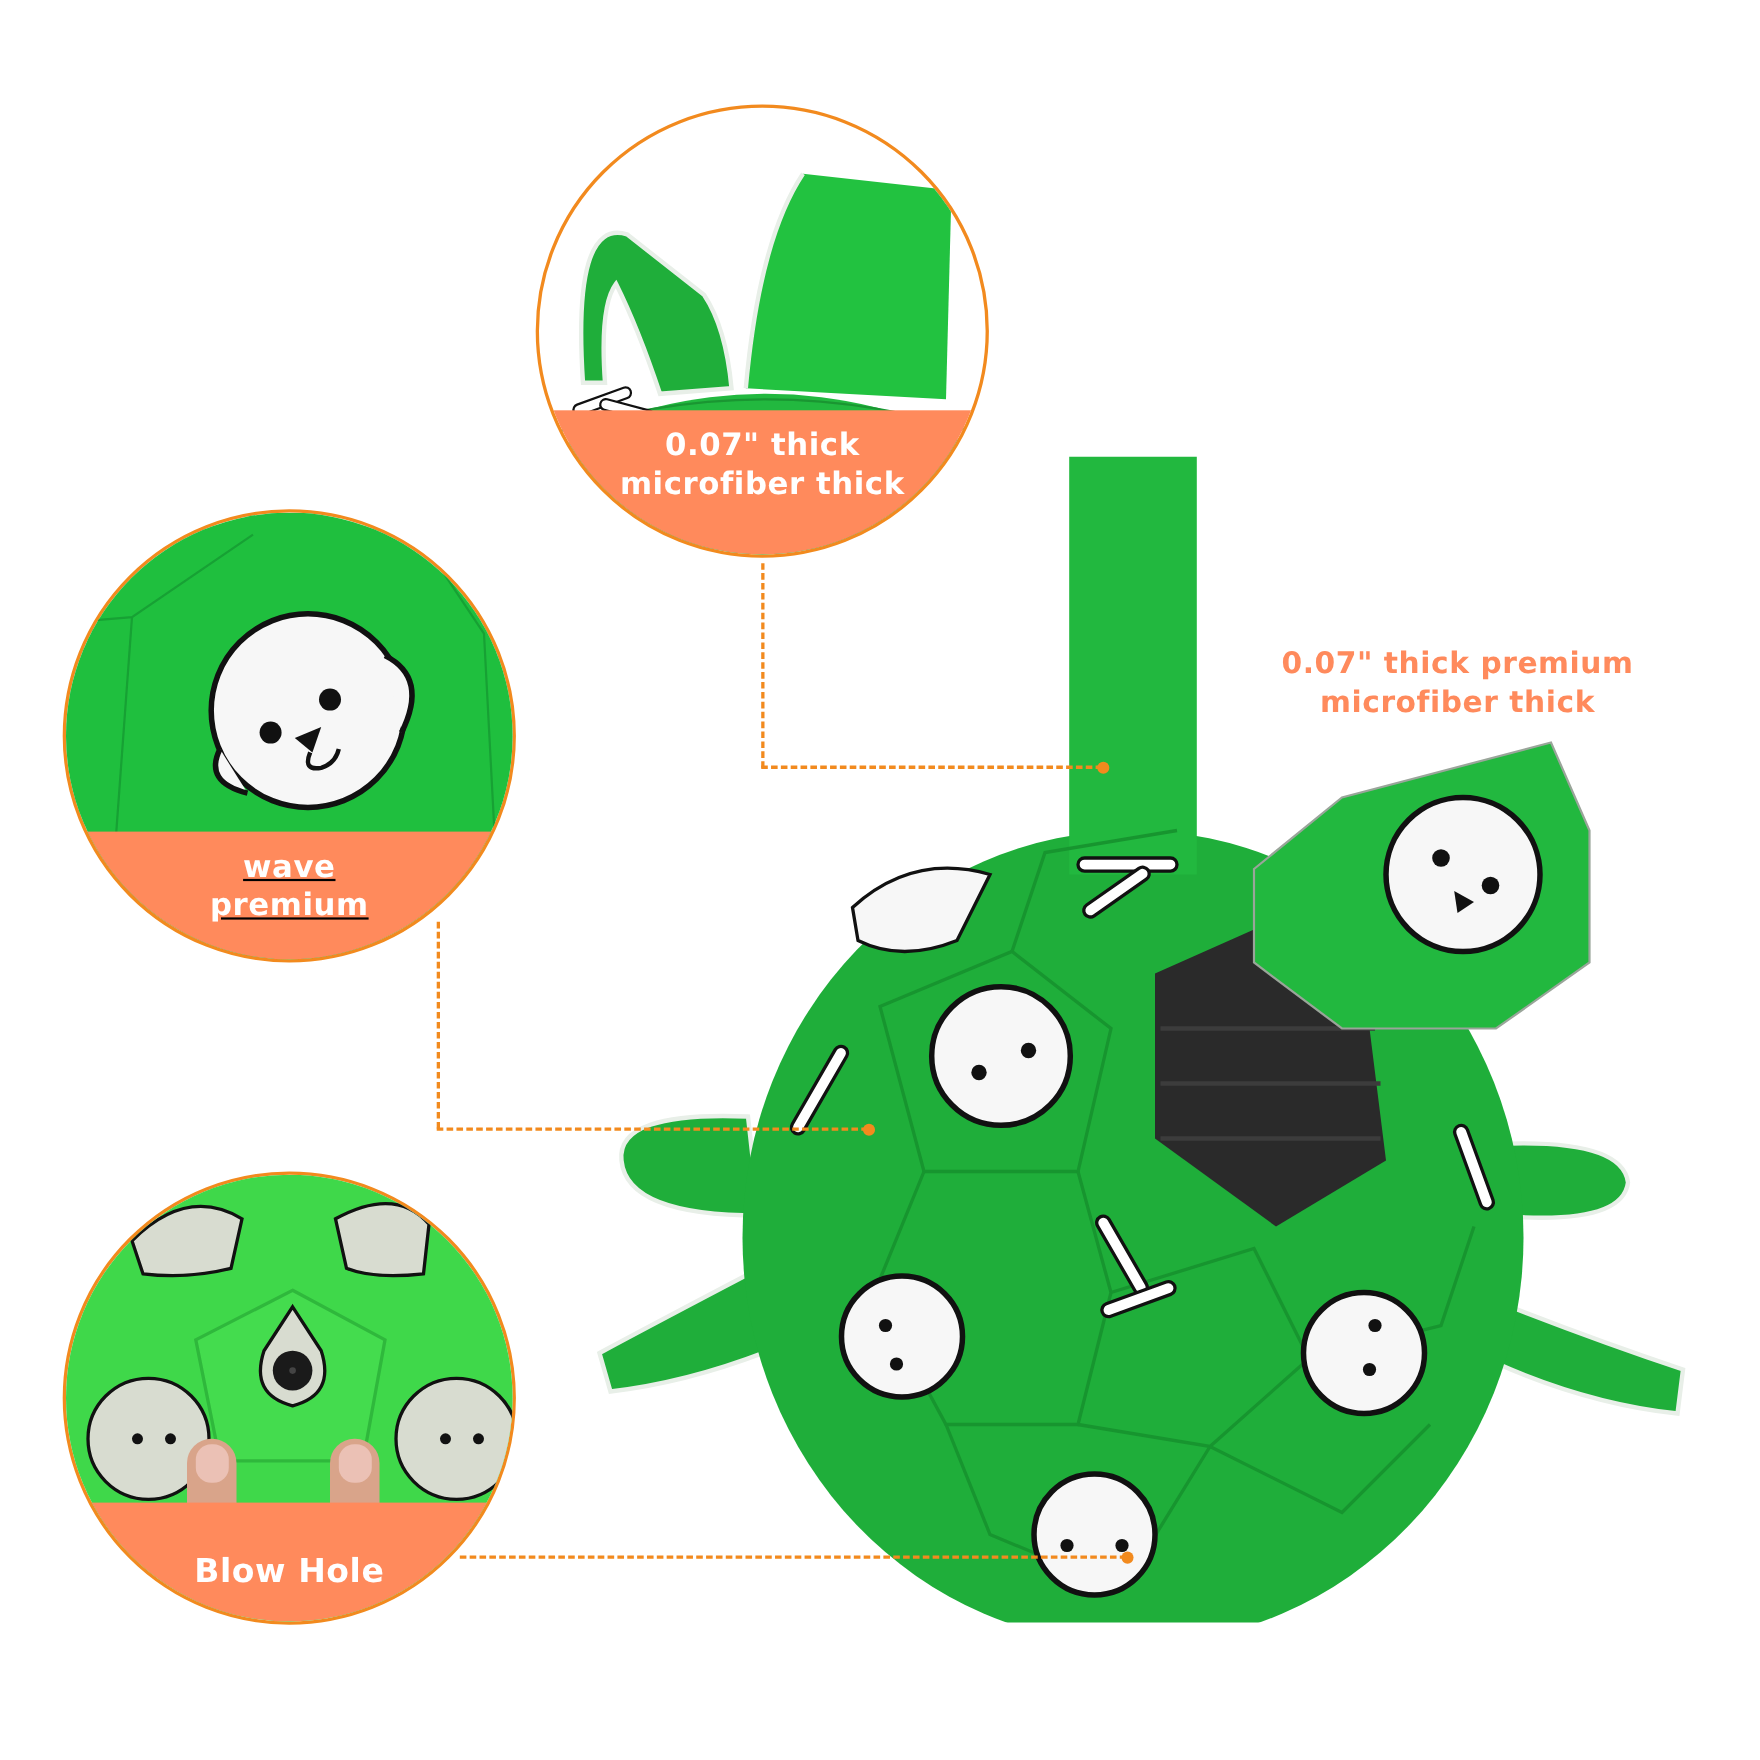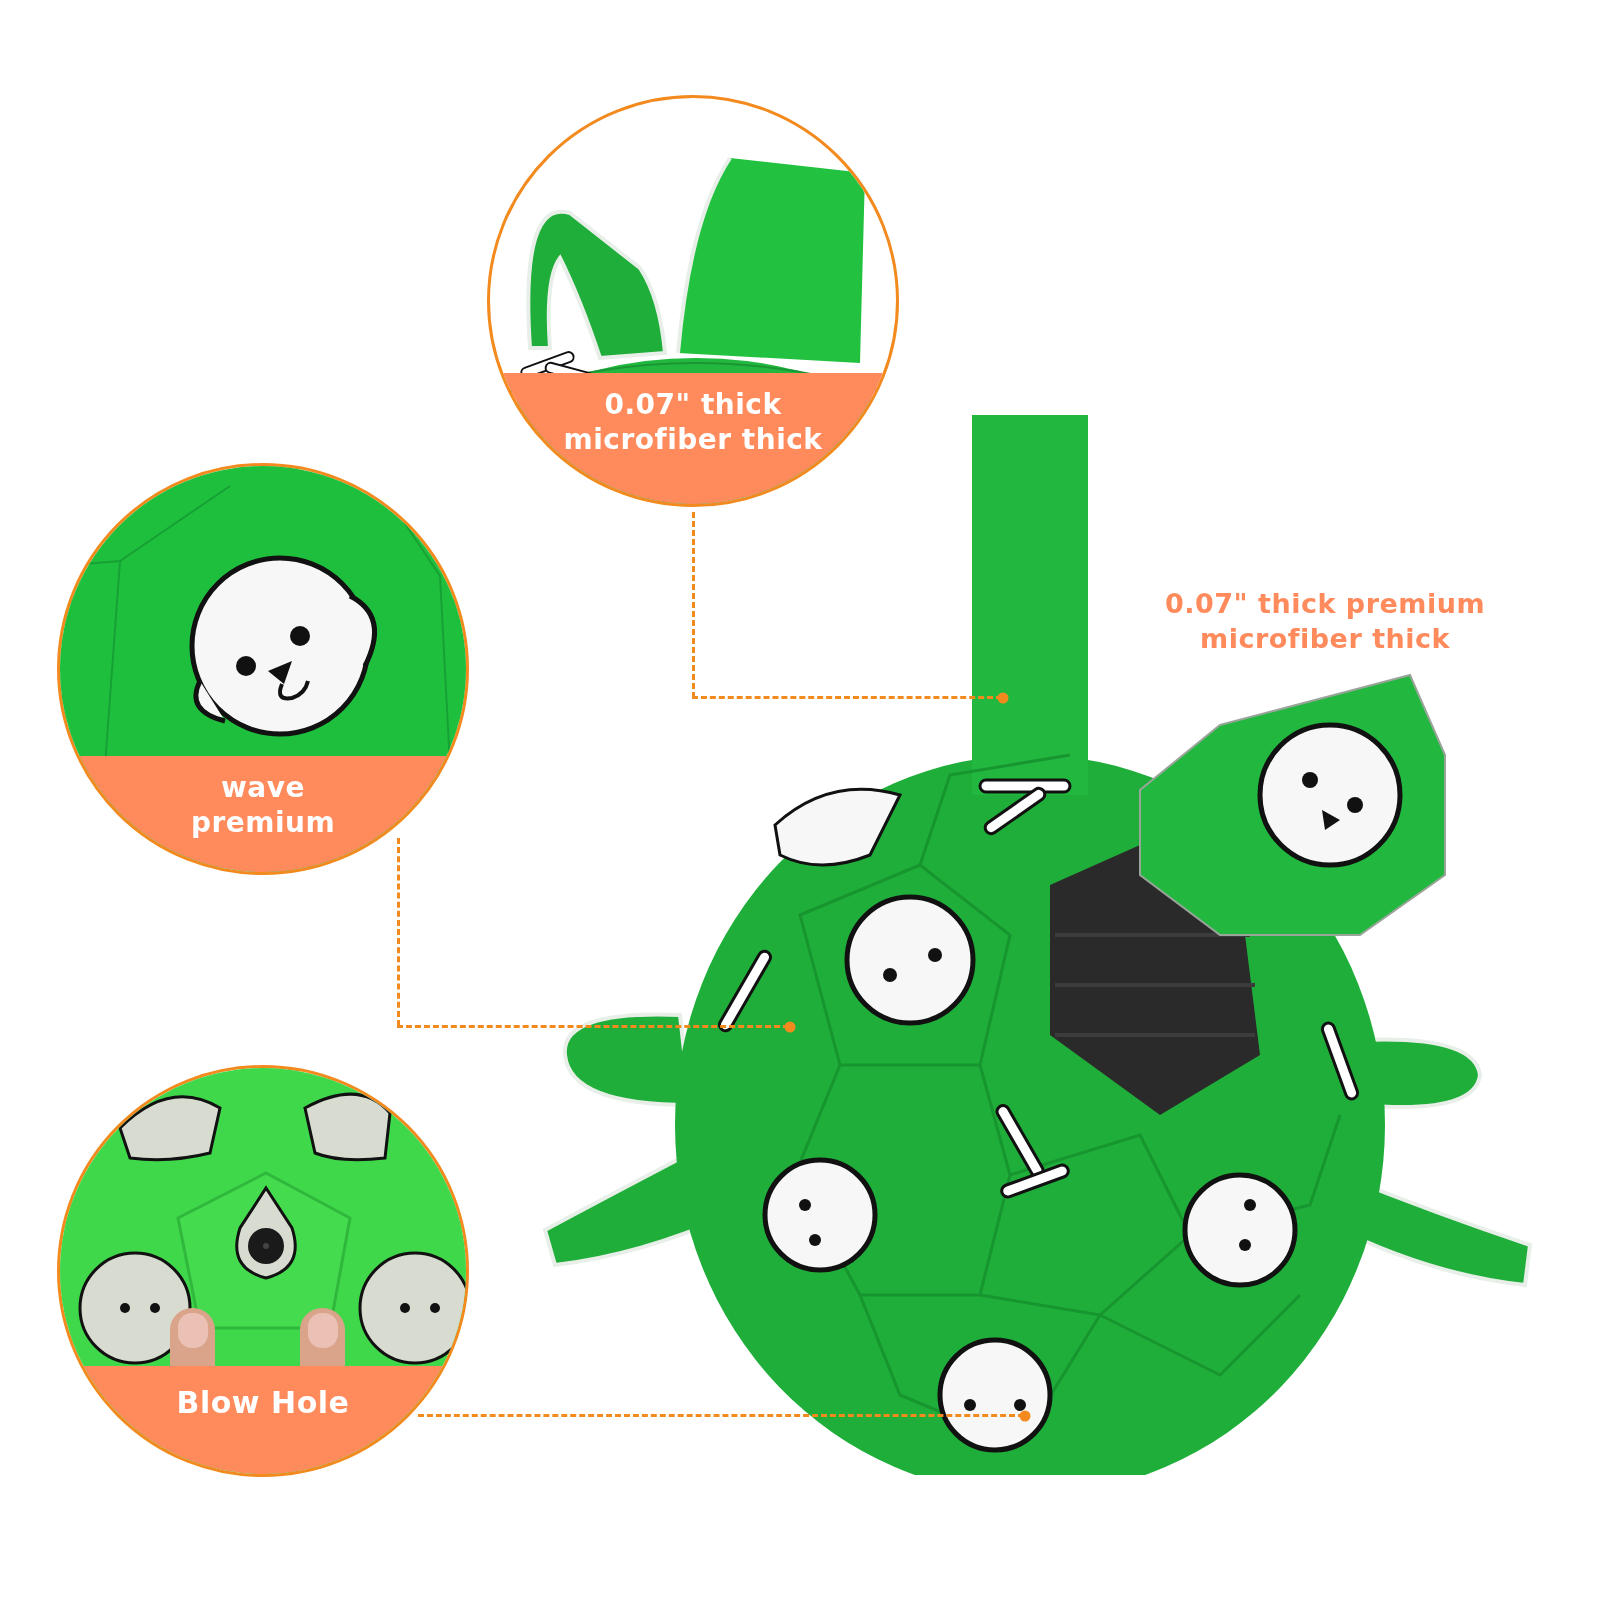--- a/index.html
+++ b/index.html
@@ -67,21 +67,21 @@
         <circle cx="220" cy="180" r="88" fill="#f7f7f7" stroke="#111" stroke-width="5"></circle>
         <path d="M290 130 Q330 150 305 200" fill="#f7f7f7" stroke="#111" stroke-width="5"></path>
         <path d="M140 215 Q125 245 165 255" fill="#f7f7f7" stroke="#111" stroke-width="5"></path>
         <circle cx="186" cy="200" r="10" fill="#111"></circle>
         <circle cx="240" cy="170" r="10" fill="#111"></circle>
         <path d="M208 205 L232 195 L224 218 Z" fill="#111"></path>
         <path d="M222 218 Q215 235 232 232 Q245 228 248 215" stroke="#111" stroke-width="4" fill="none"></path>
       </g>
     </svg>
   </div>
-  <div class="band" style="top:290px; padding-top:14px;">
+  <div class="band" style="top:290px; padding-top:14px;text-decoration:underline;">
     <div class="band-text">wave</div>
     <div class="band-text">premium</div>
   </div>
 </div>
 
 <div class="callout" style="left:57px; top:1065px; width:412px; height:412px;">
   <div class="photo">
     <svg width="412" height="412" viewBox="0 0 412 412">
       <rect width="412" height="412" fill="#3fd84a"></rect>
 
@@ -112,21 +112,21 @@
       <g fill="#d9a48a">
         <rect x="110" y="240" width="45" height="120" rx="22"></rect>
         <rect x="240" y="240" width="45" height="120" rx="22"></rect>
       </g>
       <g fill="#ebc1b5">
         <rect x="118" y="245" width="30" height="35" rx="14"></rect>
         <rect x="248" y="245" width="30" height="35" rx="14"></rect>
       </g>
     </svg>
   </div>
-  <div class="band" style="top:298px; padding-top:19px;">
+  <div class="band" style="top:298px; padding-top:45px;">
     <div class="band-text" style="font-size:30px;">Blow Hole</div>
   </div>
 </div>
 
 <div class="outer-label" style="left:1150px; top:586px; width:350px;">
   <div>0.07" thick premium</div>
   <div>microfiber thick</div>
 </div>
 
 <div class="abs" style="left:540px; top:415px; width:1000px; height:1060px;">

